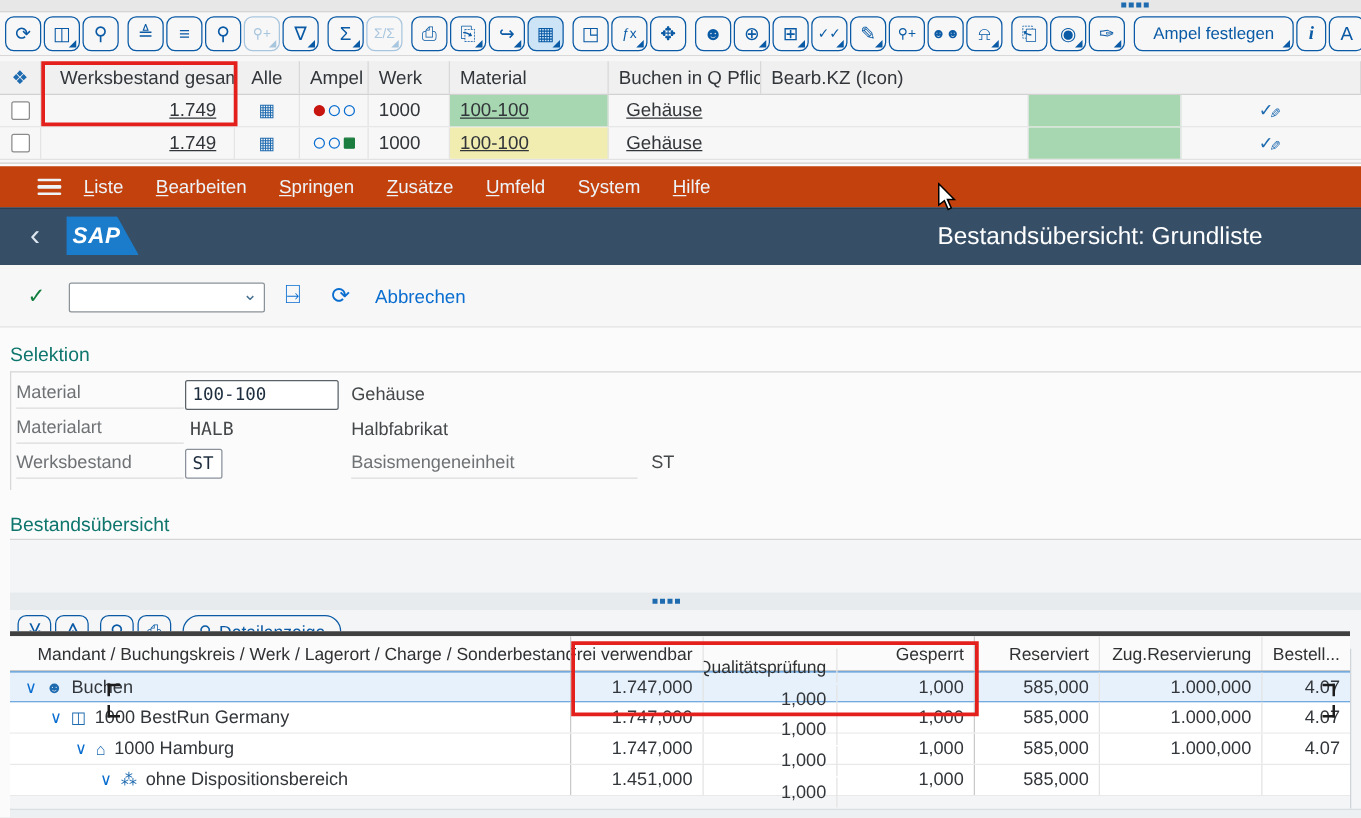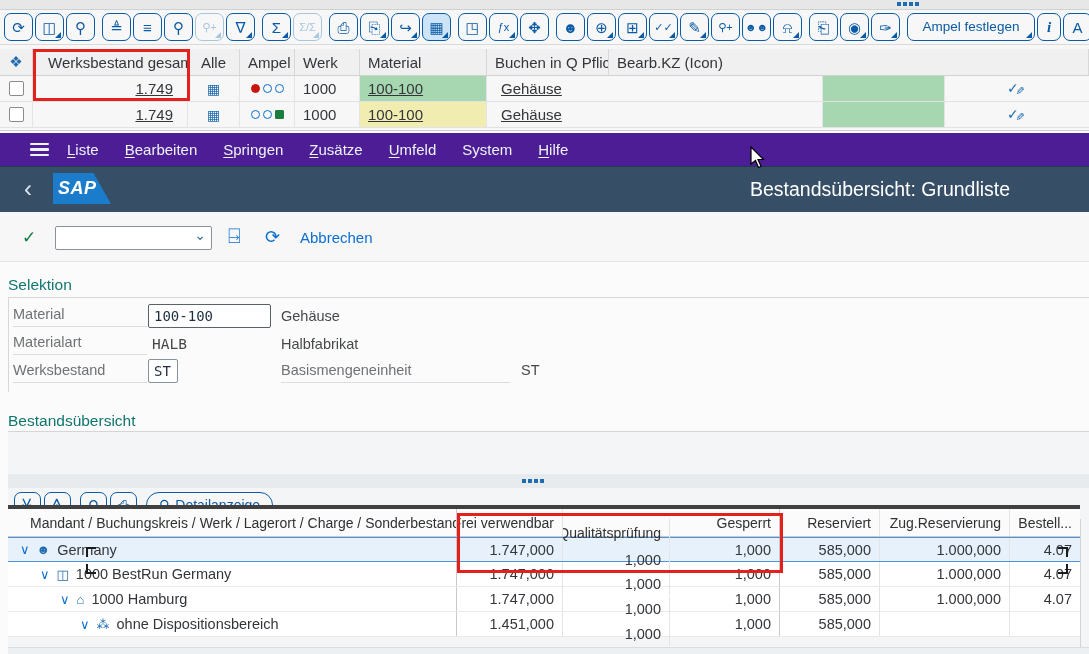--- a/index.html
+++ b/index.html
@@ -52,21 +52,21 @@
   .light{width:9px;height:9px;border-radius:50%;border:1.6px solid #0a6ed1;box-sizing:border-box;
          display:inline-block;margin:0 1.5px;background:transparent;}
   .light.on-red{background:#c8150f;border-color:#c8150f;}
   .light.sq-green{background:#1b7d3e;border-color:#1b7d3e;border-radius:1px;}
   .cell-green{background:#a7d7b0;}
   .cell-yellow{background:#f1ecb0;}
   .editflag{position:relative;width:20px;height:18px;color:#1f6bb0;cursor:pointer;}
   .editflag .ck{position:absolute;left:0;top:0;font-size:14px;font-weight:bold;}
   .editflag .pen{position:absolute;left:8px;top:4px;font-size:11px;transform:rotate(90deg);}
   
-  .menubar{left:0;top:133px;width:1089px;height:33px;background:#4c1d95;display:flex;align-items:center;}
+  .menubar{left:0;top:133px;width:1089px;height:33px;background:#c2410c;display:flex;align-items:center;}
   .burger{width:19px;margin-left:30px;margin-right:0;cursor:pointer;}
   .burger i{display:block;height:2.5px;background:#eef3f8;margin:3px 0;border-radius:1px;}
   .mitem{color:#eef3f8;font-size:15px;cursor:pointer;white-space:nowrap;}
   .mitem .mn{text-decoration:underline;text-underline-offset:2px;}
   .appheader{left:0;top:166px;width:1089px;height:46px;background:#364e66;border-top:1px solid #273a4b;box-sizing:border-box;}
   .backchev{position:absolute;left:24px;top:10px;color:#dfe8f0;font-size:24px;line-height:24px;cursor:pointer;}
   .saplogo{position:absolute;left:53px;top:6px;width:58px;height:31px;background:#1a7ccb;
            clip-path:polygon(0 0,70% 0,100% 100%,0 100%);display:flex;align-items:center;}
   .saplogo span{color:#fff;font-weight:bold;font-style:italic;font-size:18px;padding-left:5px;letter-spacing:.5px;}
   .apptitle{position:absolute;left:750px;top:11px;color:#fff;font-size:19.5px;white-space:nowrap;}
@@ -413,21 +413,21 @@
       <div class="tc t2">Qualitätsprüfung</div>
       <div class="tc t3">Gesperrt</div>
       <div class="tc t4">Reserviert</div>
       <div class="tc t5">Zug.Reservierung</div>
       <div class="tc t6">Bestell...</div>
     </div>
     <div class="trow selrow">
       <div class="tc t0" style="padding-left:12px;">
         <span class="texp">∨</span>
         <span class="tico">☻</span>
-        <span class="tlabel">Germany</span>
+        <span class="tlabel">Buchen</span>
       </div>
       <div class="tc t1">1.747,000</div>
       <div class="tc t2">1,000</div>
       <div class="tc t3">1,000</div>
       <div class="tc t4">585,000</div>
       <div class="tc t5">1.000,000</div>
       <div class="tc t6">4.07</div>
     </div>
     <div class="trow">
       <div class="tc t0" style="padding-left:32px;">

